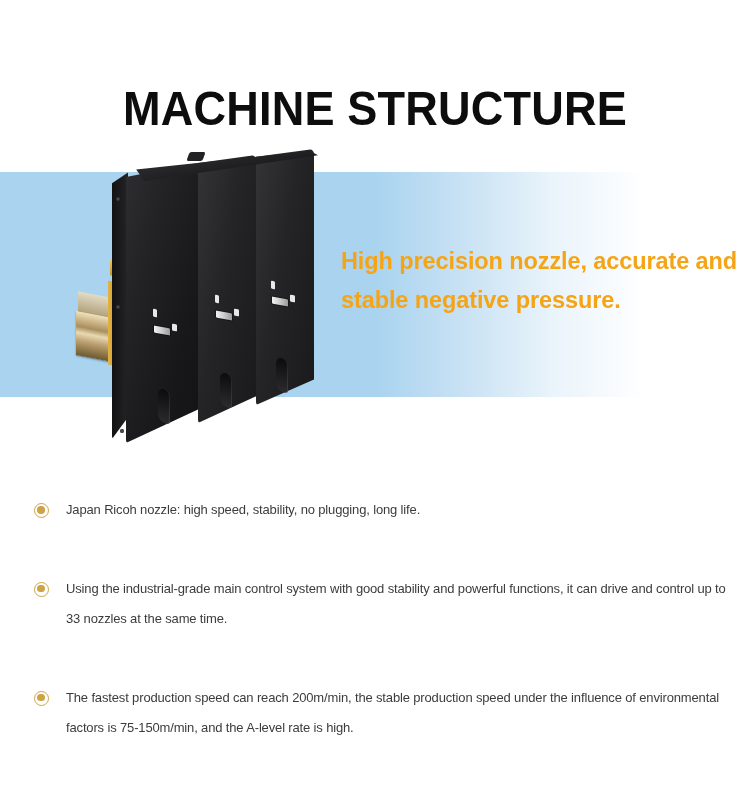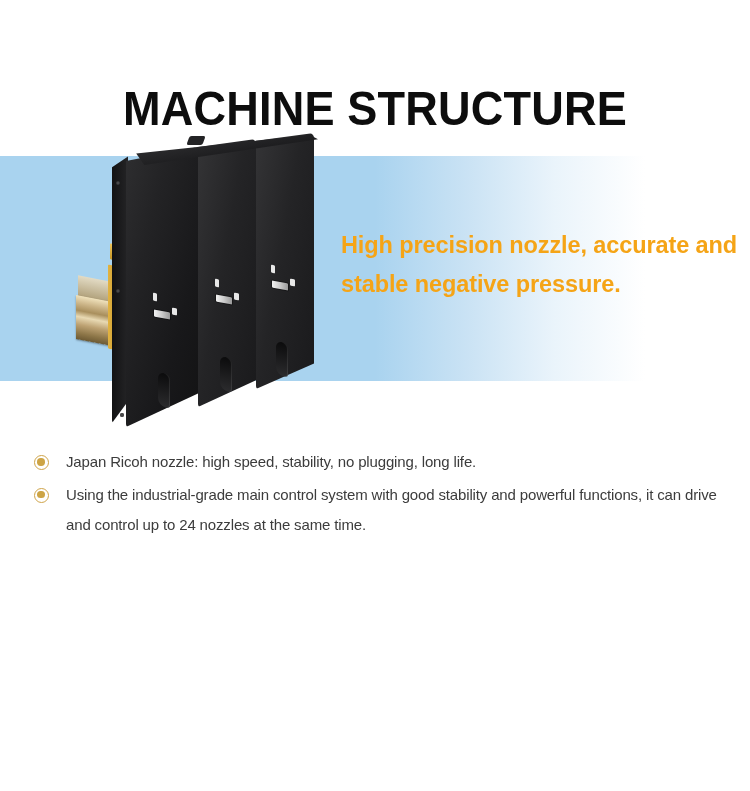--- a/index.html
+++ b/index.html
@@ -36,21 +36,21 @@
     color: #0d0d0d;
     transform: scaleX(0.92);
     transform-origin: 50% 50%;
     white-space: nowrap;
   }
 
   
   .hero {
     position: absolute;
     left: 0;
-    top: 156px;
+    top: 172px;
     width: 750px;
     height: 225px;
   }
   .hero-bg {
     position: absolute;
     inset: 0;
     background: linear-gradient(
         to right,
         #a9d3ef 0%,
         #a9d3ef 50%,
@@ -239,24 +239,25 @@
     position: absolute;
     left: 34px;
     top: 447px;
     width: 700px;
   }
   .feature {
     position: relative;
     display: block;
     padding-left: 32px;
     margin-bottom: 2px;
-    font-size: 15px;
+    font-size: 13px;
     line-height: 30.5px;
     color: #3c3c3c;
     letter-spacing: -0.15px;
+    margin-top: 48px;
   }
   .bullet {
     position: absolute;
     left: 0;
     top: 8px;
     width: 15px;
     height: 15px;
     border-radius: 50%;
     border: 1.6px solid #cfa44a;
     box-sizing: border-box;
@@ -320,17 +321,21 @@
     </figure>
   </section>
 
   <ul class="features" style="list-style:none;margin:0;padding:0;">
     <li class="feature">
       <span class="bullet"></span>
       <span>Japan Ricoh nozzle: high speed, stability, no plugging, long life.</span>
     </li>
     <li class="feature">
       <span class="bullet"></span>
-      <span>Using the industrial-grade main control system with good stability and powerful functions, it can drive and control up to 24 nozzles at the same time.</span>
+      <span>Using the industrial-grade main control system with good stability and powerful functions, it can drive and control up to 33 nozzles at the same time.</span>
+    </li>
+    <li class="feature">
+      <span class="bullet"></span>
+      <span>The fastest production speed can reach 200m/min, the stable production speed under the influence of environmental factors is 75-150m/min, and the A-level rate is high.</span>
     </li>
   </ul>
 
 </div>
 
 </body></html>

